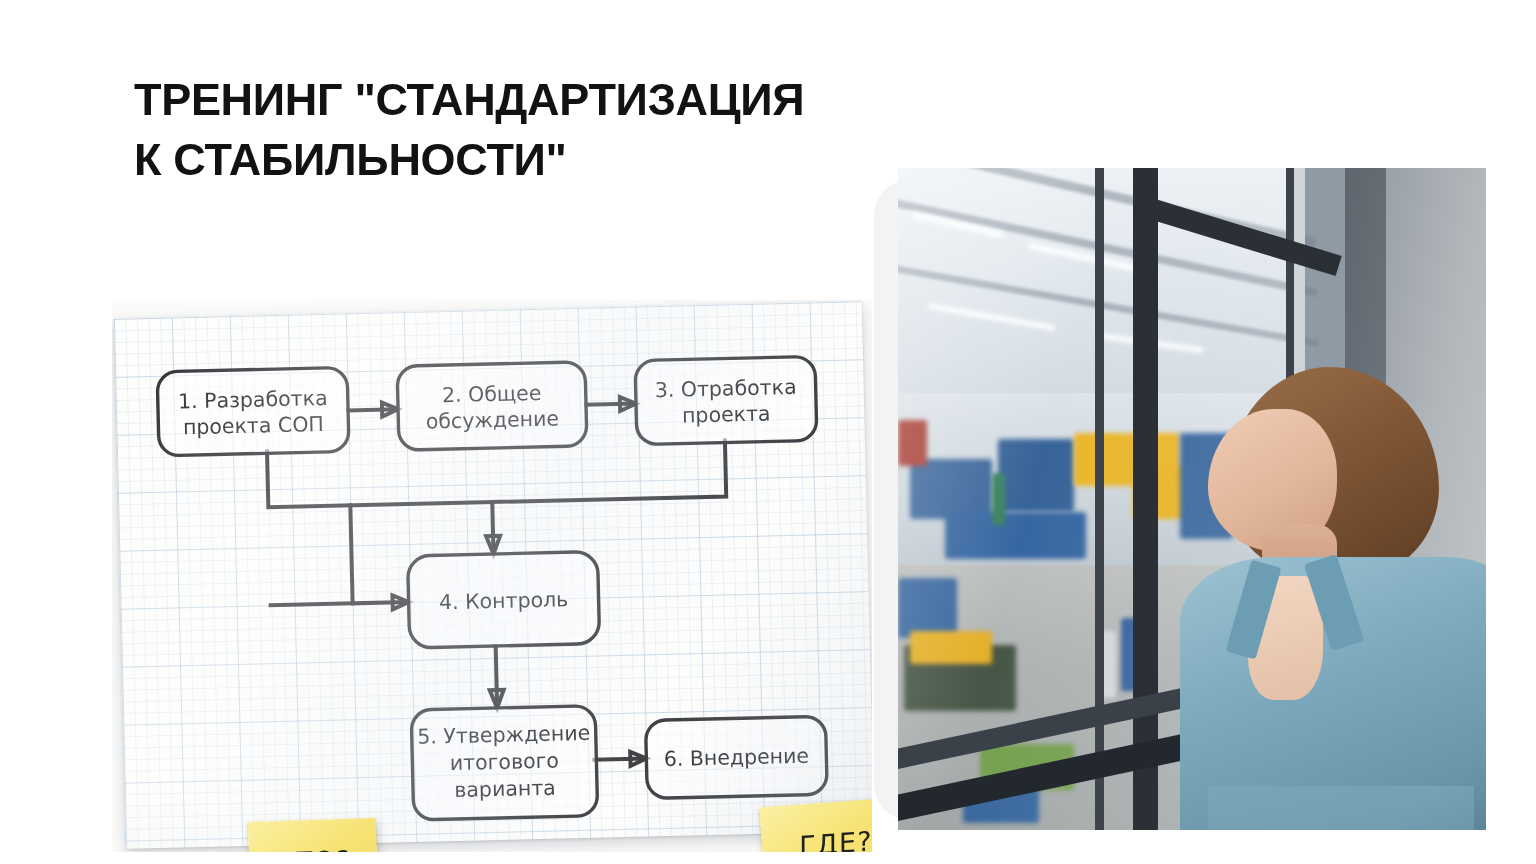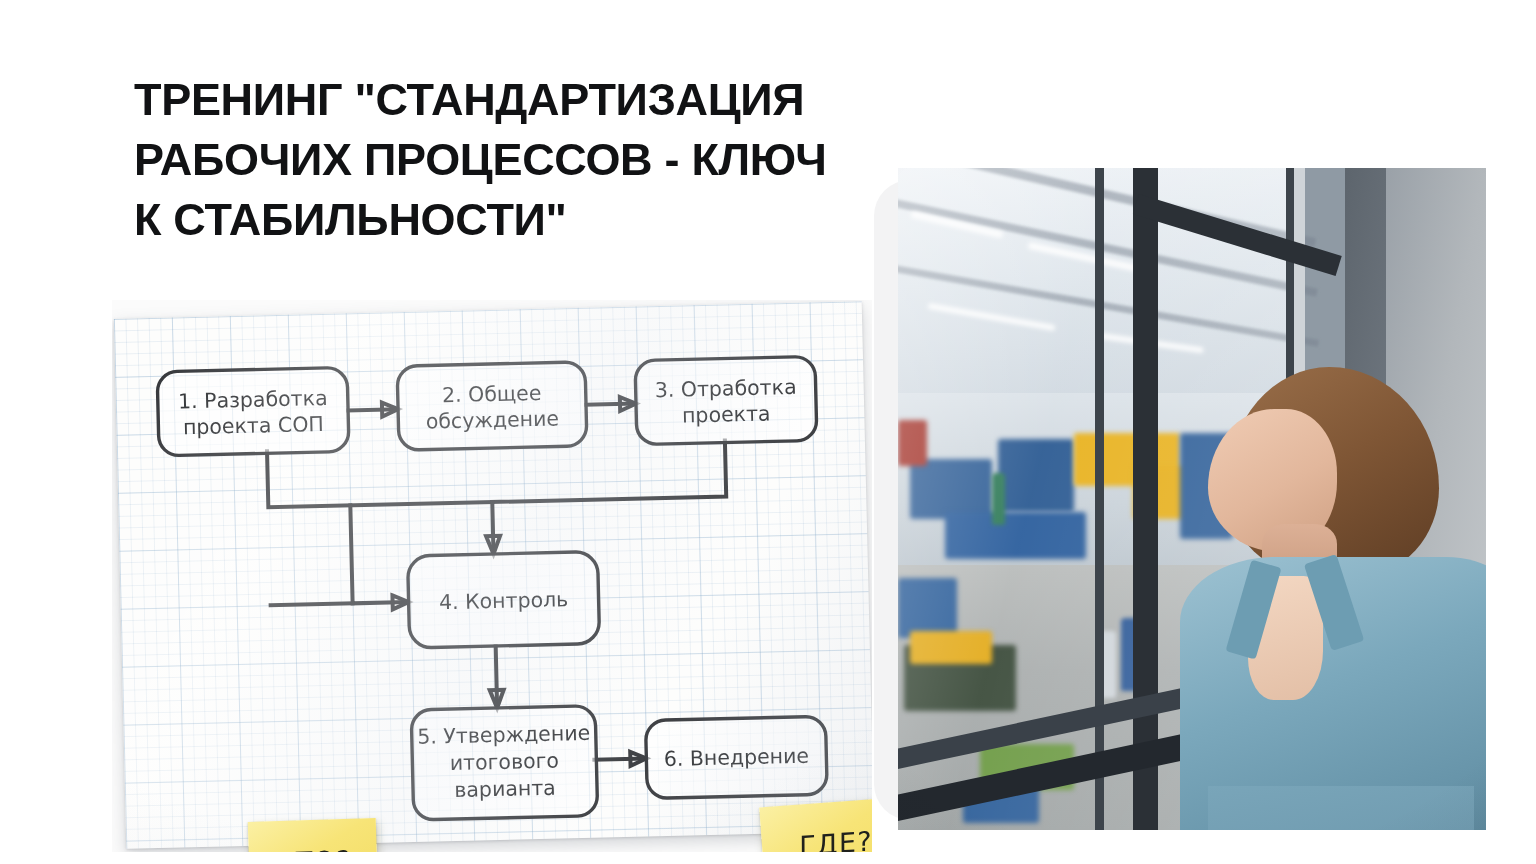--- a/index.html
+++ b/index.html
@@ -169,21 +169,20 @@
   .vig-photo{
     position:absolute; inset:0; pointer-events:none;
     background:radial-gradient(120% 100% at 50% 45%, rgba(0,0,0,0) 60%, rgba(20,26,32,.18) 100%);
   }
 </style>
 </head>
 <body>
 
 <div id="slide-title">
   <span class="tl">ТРЕНИНГ "СТАНДАРТИЗАЦИЯ</span>
-  <span class="tl">РАБОЧИХ ПРОЦЕССОВ - КЛЮЧ</span>
   <span class="tl">К СТАБИЛЬНОСТИ"</span>
 </div>
 
 <div id="flowchart-photo">
   <div class="paper">
     <div class="grid"></div>
 
     <svg id="diagram-svg" viewBox="0 0 748 530">
 
       <g>

